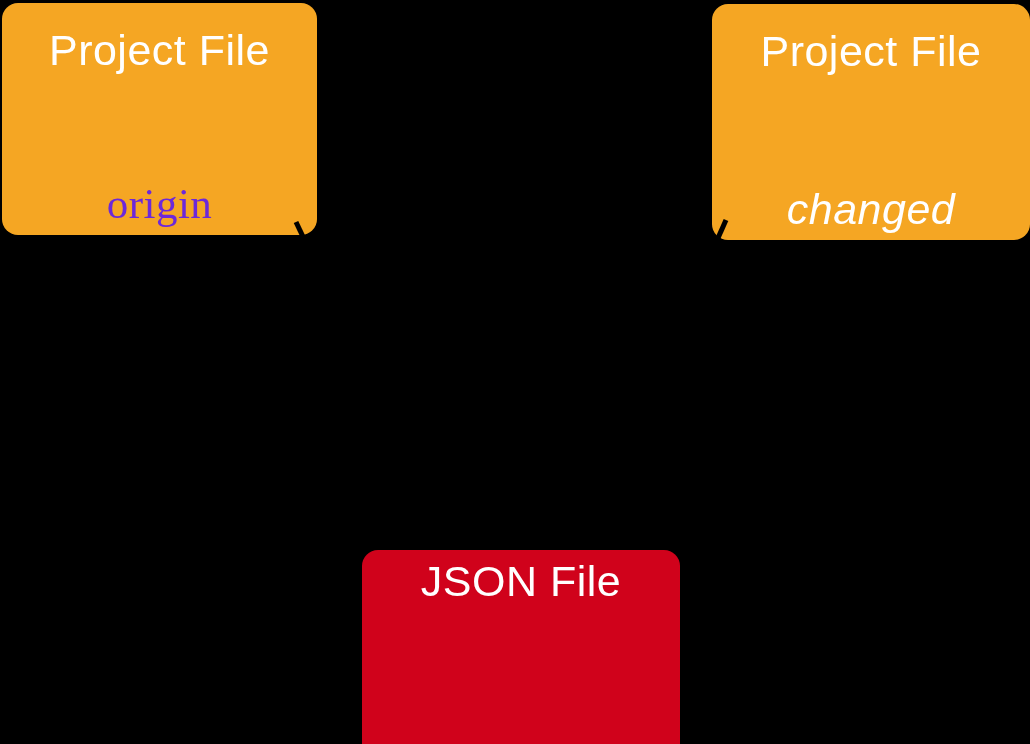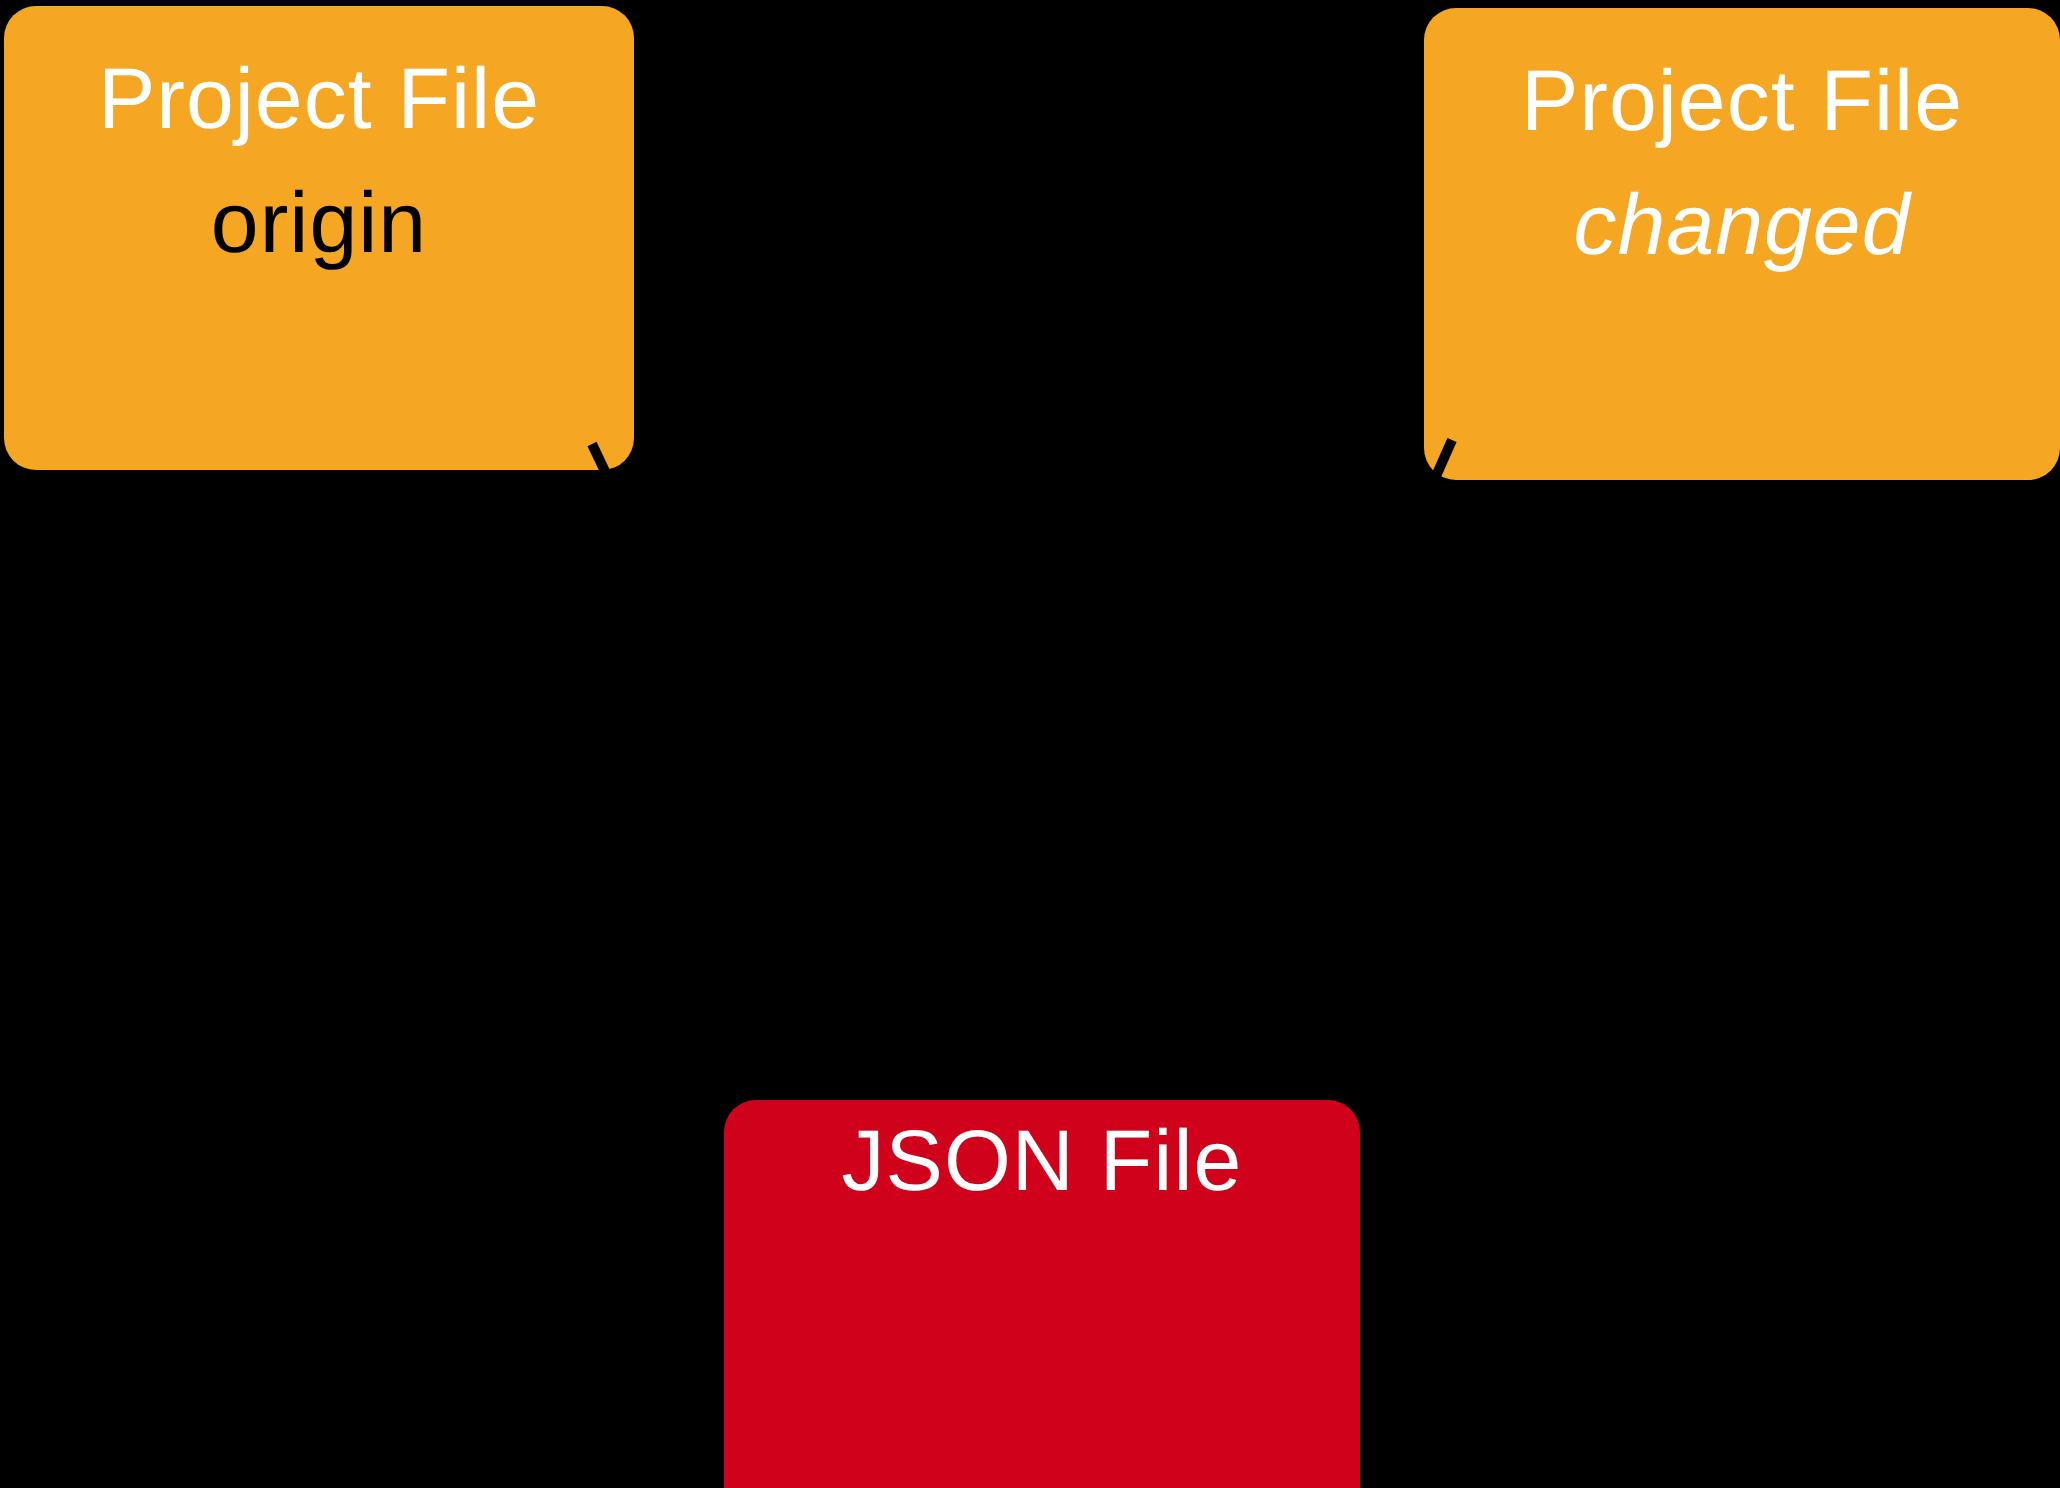--- a/index.html
+++ b/index.html
@@ -14,21 +14,21 @@
     background: #000000;
     overflow: hidden;
     font-family: "Liberation Sans", "DejaVu Sans", sans-serif;
   }
   .node {
     position: absolute;
     border-radius: 16px;
     display: flex;
     flex-direction: column;
     align-items: center;
-    justify-content: flex-start;
+    justify-content: space-between;
     text-align: center;
     font-size: 43px;
     font-weight: 300;
     letter-spacing: 0.5px;
     line-height: 62px;
     box-sizing: border-box;
   }
   .node-origin {
     left: 2px;
     top: 3px;
@@ -61,21 +61,21 @@
     pointer-events: none;
   }
 </style>
 </head>
 <body>
 
 <div class="canvas">
 
   <div class="node node-origin" style="background-color: rgb(245, 166, 35);">
     <span class="node-line" style="color: rgb(255, 255, 255);">Project File</span>
-    <span class="node-line" style="color: #000000;">origin</span>
+    <span class="node-line" style="color: #6d28d9; font-family: Liberation Serif, serif;">origin</span>
   </div>
 
   <div class="node node-changed" style="background-color: rgb(245, 166, 35);">
     <span class="node-line" style="color: rgb(255, 255, 255);">Project File</span>
     <span class="node-line" style="color: rgb(255, 255, 255); font-style: italic;">changed</span>
   </div>
 
   <div class="node node-json" style="background-color: rgb(208, 2, 27); margin-top: 44px;">
     <span class="node-line" style="color: rgb(255, 255, 255);">JSON File</span>
   </div>

